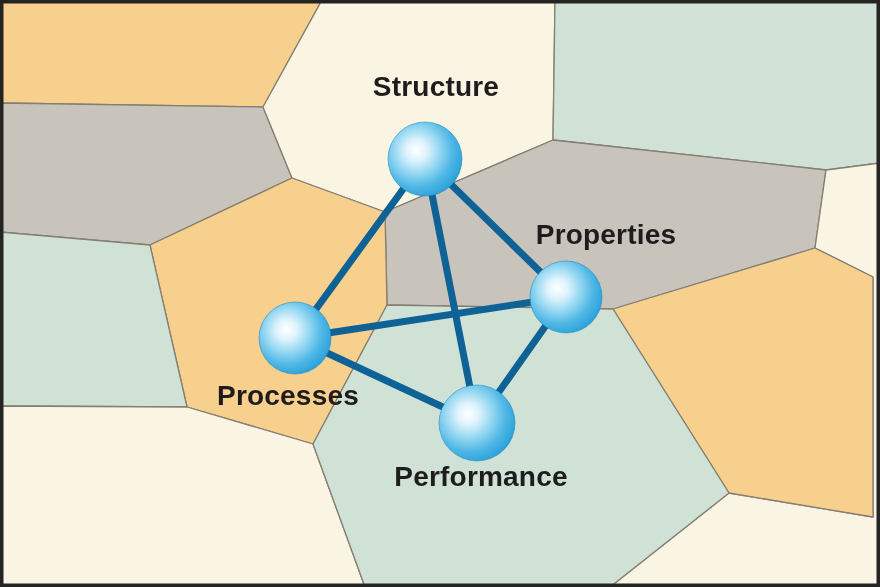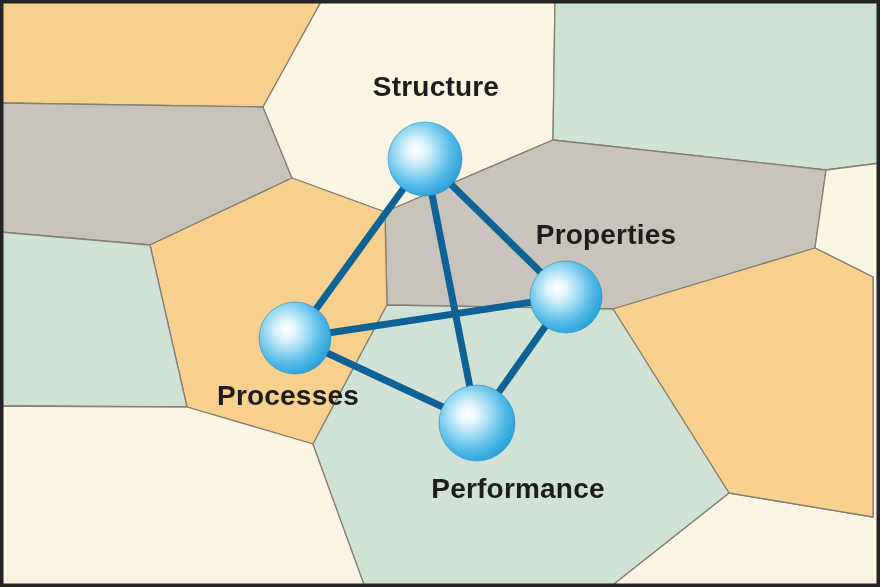--- a/index.html
+++ b/index.html
@@ -74,14 +74,14 @@
       <circle cx="295" cy="338" r="36" fill="url(#sphereGrad)" stroke="#1C87C3"></circle>
       <circle cx="477" cy="423" r="38" fill="url(#sphereGrad)" stroke="#1C87C3"></circle>
     </g>
 
     <rect x="0" y="0" width="880" height="587" fill="none" stroke-width="7" stroke="#242424"></rect>
   </svg>
 
   <div class="node-label" style="left:606px; top:220px;">Properties</div>
   <div class="node-label" style="left:436px; top:72px;">Structure</div>
   <div class="node-label" style="left:288px; top:381px;">Processes</div>
-  <div class="node-label" style="left:481px; top:474px;margin-left:37px;">Performance</div>
+  <div class="node-label" style="left:481px; top:462px;">Performance</div>
 </div>
 
 </body></html>

